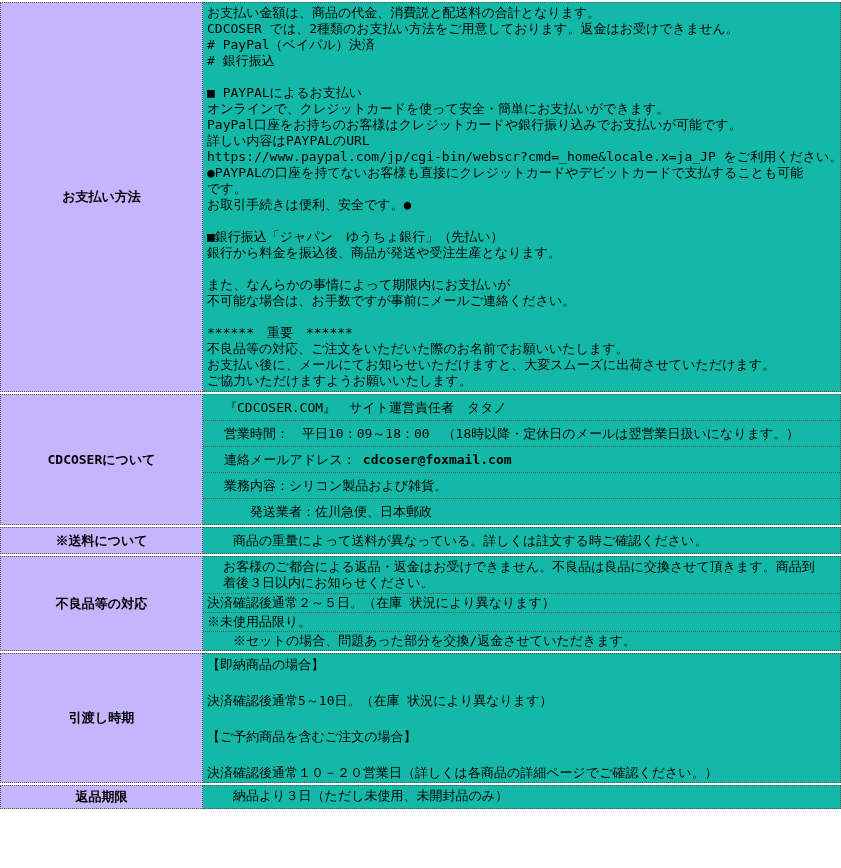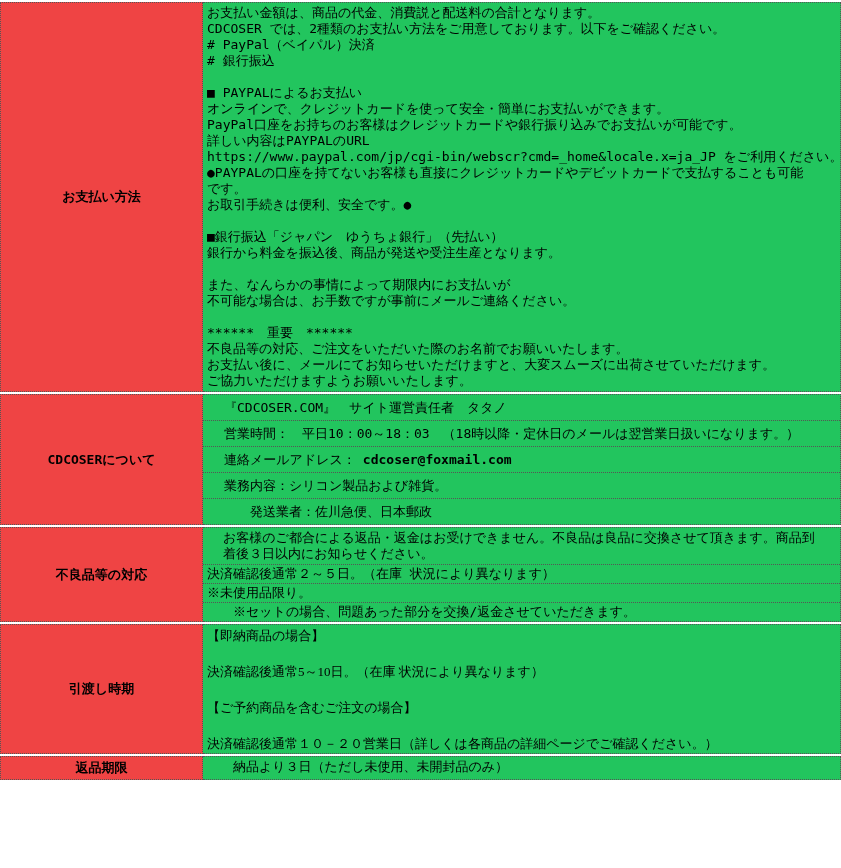--- a/index.html
+++ b/index.html
@@ -9,62 +9,62 @@
   }
   .page{width:841px;background:#fff;}
   table.info{
     width:100%;
     border-collapse:separate;
     border-spacing:0 2px;
     table-layout:fixed;
   }
   th.lbl{
     width:197px;
-    background:#ef4444;
+    background:#c4b5fd;
     border:1px dotted #555;
     font-weight:bold;
     text-align:center;
     vertical-align:middle;
     font-size:13px;
     padding:2px;
   }
   td.cnt{
-    background:#22c55e;
+    background:#14b8a6;
     border:1px dotted #555;
     border-left:none;
     vertical-align:top;
     padding:0;
     overflow:hidden;
   }
   .line{line-height:16px;padding:0 4px;white-space:pre;overflow:hidden;}
   .subrow{border-bottom:1px dotted #555;padding:5px 21px;line-height:15px;}
   .subrow:last-child{border-bottom:none;margin-left:26px;}
   .b{font-weight:bold;margin-left:7px;}
   
   .r1 td{height:386px;padding-top:2px;}
-  .r6 td{height:118px;padding-top:2px;font-family:Liberation Serif, serif;}
+  .r6 td{height:118px;padding-top:2px;}
   .r6 .line{line-height:18px;}
   .r3 .subrow{padding:3px 4px;}
   .r4 .subrow{padding:5px 4px;}
   .r5 .subrow{padding:1px 4px;line-height:16px;}
   .r5 .subrow:first-child{padding:2px 20px;}
   .r7 .subrow{padding:2px 4px;}
   .r8 .subrow,.r9 .subrow{padding:2px 4px;}
 </style>
 </head>
 <body>
 
 <div class="page">
   <table class="info">
     <tbody>
         <tr class="r1">
           <th class="lbl">お支払い方法</th>
           <td class="cnt">
             <div class="line">お支払い金額は、商品の代金、消費説と配送料の合計となります。</div>
-            <div class="line">CDCOSER では、2種類のお支払い方法をご用意しております。以下をご確認ください。</div>
+            <div class="line">CDCOSER では、2種類のお支払い方法をご用意しております。返金はお受けできません。</div>
             <div class="line"># PayPal（ベイパル）決済</div>
             <div class="line"># 銀行振込</div>
             <div class="line">&nbsp;</div>
             <div class="line">■ PAYPALによるお支払い</div>
             <div class="line">オンラインで、クレジットカードを使って安全・簡単にお支払いができます。</div>
             <div class="line">PayPal口座をお持ちのお客様はクレジットカードや銀行振り込みでお支払いが可能です。</div>
             <div class="line">詳しい内容はPAYPALのURL</div>
             <div class="line">https://www.paypal.com/jp/cgi-bin/webscr?cmd=_home&amp;locale.x=ja_JP をご利用ください。</div>
             <div class="line">●PAYPALの口座を持てないお客様も直接にクレジットカードやデビットカードで支払することも可能</div>
             <div class="line">です。</div>
@@ -79,24 +79,30 @@
             <div class="line">******　重要　******</div>
             <div class="line">不良品等の対応、ご注文をいただいた際のお名前でお願いいたします。</div>
             <div class="line">お支払い後に、メールにてお知らせいただけますと、大変スムーズに出荷させていただけます。</div>
             <div class="line">ご協力いただけますようお願いいたします。</div>
           </td>
         </tr>
         <tr class="r2">
           <th class="lbl">CDCOSERについて</th>
           <td class="cnt">
             <div class="subrow"><span>『CDCOSER.COM』　サイト運営責任者　タタノ</span></div>
-            <div class="subrow"><span>営業時間：　平日10：00～18：03　（18時以降・定休日のメールは翌営業日扱いになります。）</span></div>
+            <div class="subrow"><span>営業時間：　平日10：09～18：00　（18時以降・定休日のメールは翌営業日扱いになります。）</span></div>
             <div class="subrow"><span>連絡メールアドレス：</span><span class="b">cdcoser@foxmail.com</span></div>
             <div class="subrow"><span>業務内容：シリコン製品および雑貨。</span></div>
             <div class="subrow"><span>発送業者：佐川急便、日本郵政</span></div>
+          </td>
+        </tr>
+        <tr class="r4">
+          <th class="lbl">※送料について</th>
+          <td class="cnt">
+            <div class="subrow"><span>商品の重量によって送料が異なっている。詳しくは註文する時ご確認ください。</span></div>
           </td>
         </tr>
         <tr class="r5">
           <th class="lbl">不良品等の対応</th>
           <td class="cnt">
             <div class="subrow"><span>お客様のご都合による返品・返金はお受けできません。不良品は良品に交換させて頂きます。商品到着後３日以内にお知らせください。</span></div>
             <div class="subrow"><span>決済確認後通常２～５日。（在庫 状況により異なります）</span></div>
             <div class="subrow"><span>※未使用品限り。</span></div>
             <div class="subrow"><span>※セットの場合、問題あった部分を交換/返金させていただきます。</span></div>
           </td>

